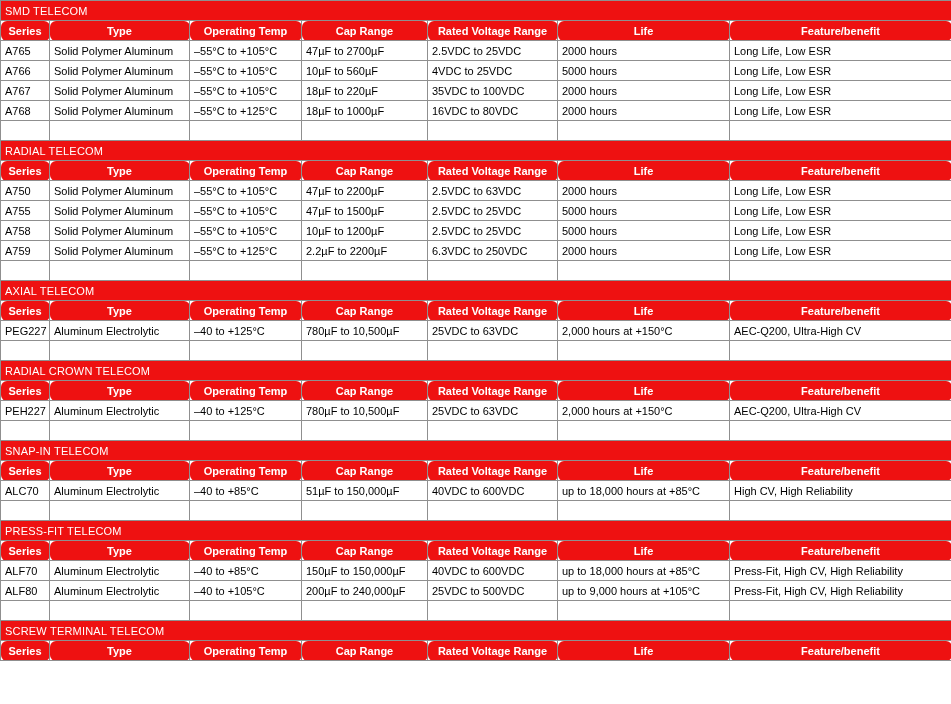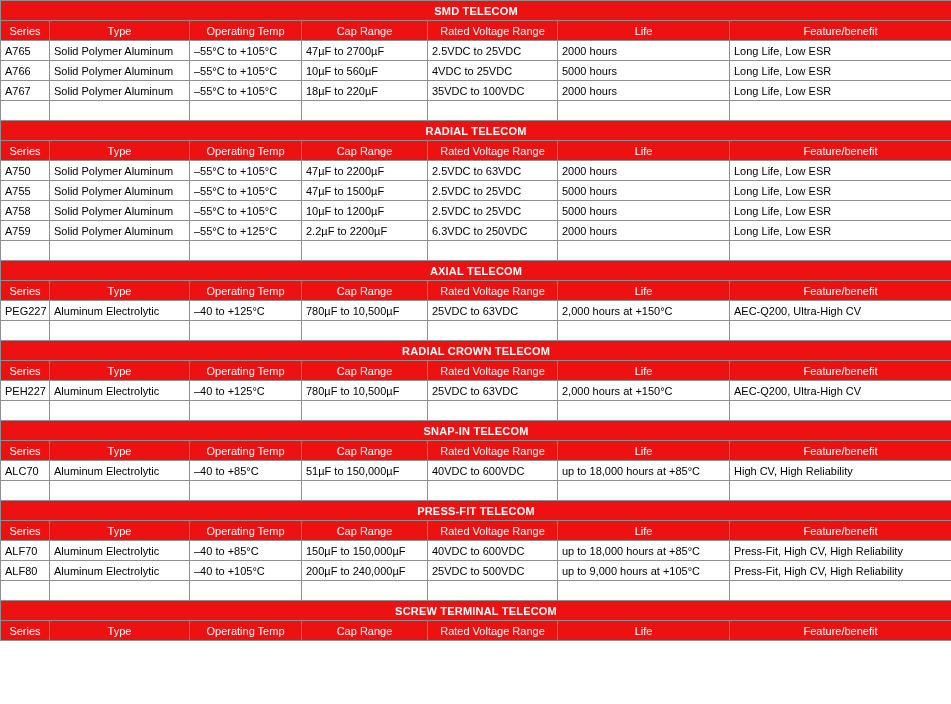--- a/index.html
+++ b/index.html
@@ -28,29 +28,30 @@
     padding: 0 4px;
     height: 19px;
     vertical-align: middle;
     overflow: hidden;
     white-space: nowrap;
     background: #ffffff;
   }
   tr.section-title td {
     background: #ee1111;
     color: #ffffff;
-    font-weight: bold;
-    text-align: center;
+    font-weight: normal;
+    text-align: left;
     letter-spacing: 0.2px;
   }
   tr.header-row td {
     background: #ee1111;
     color: #ffffff;
-    font-weight: normal;
+    font-weight: bold;
     text-align: center;
+    border-radius: 6px;
   }
   tr.header-row td.col-series,
   tr.header-row td.col-type,
   tr.header-row td.col-temp,
   tr.header-row td.col-cap,
   tr.header-row td.col-volt,
   tr.header-row td.col-life,
   tr.header-row td.col-feat {
     text-align: center;
   }
@@ -120,20 +121,29 @@
         </tr>
         <tr class="data-row">
           <td class="cell-series">A767</td>
           <td class="cell-type">Solid Polymer Aluminum</td>
           <td class="cell-temp">–55°C to +105°C</td>
           <td class="cell-cap">18µF to 220µF</td>
           <td class="cell-volt">35VDC to 100VDC</td>
           <td class="cell-life">2000 hours</td>
           <td class="cell-feat">Long Life, Low ESR</td>
         </tr>
+        <tr class="data-row">
+          <td class="cell-series">A768</td>
+          <td class="cell-type">Solid Polymer Aluminum</td>
+          <td class="cell-temp">–55°C to +125°C</td>
+          <td class="cell-cap">18µF to 1000µF</td>
+          <td class="cell-volt">16VDC to 80VDC</td>
+          <td class="cell-life">2000 hours</td>
+          <td class="cell-feat">Long Life, Low ESR</td>
+        </tr>
         <tr class="spacer-row">
           <td></td>
           <td></td>
           <td></td>
           <td></td>
           <td></td>
           <td></td>
           <td></td>
         </tr>
         <tr class="section-title">

